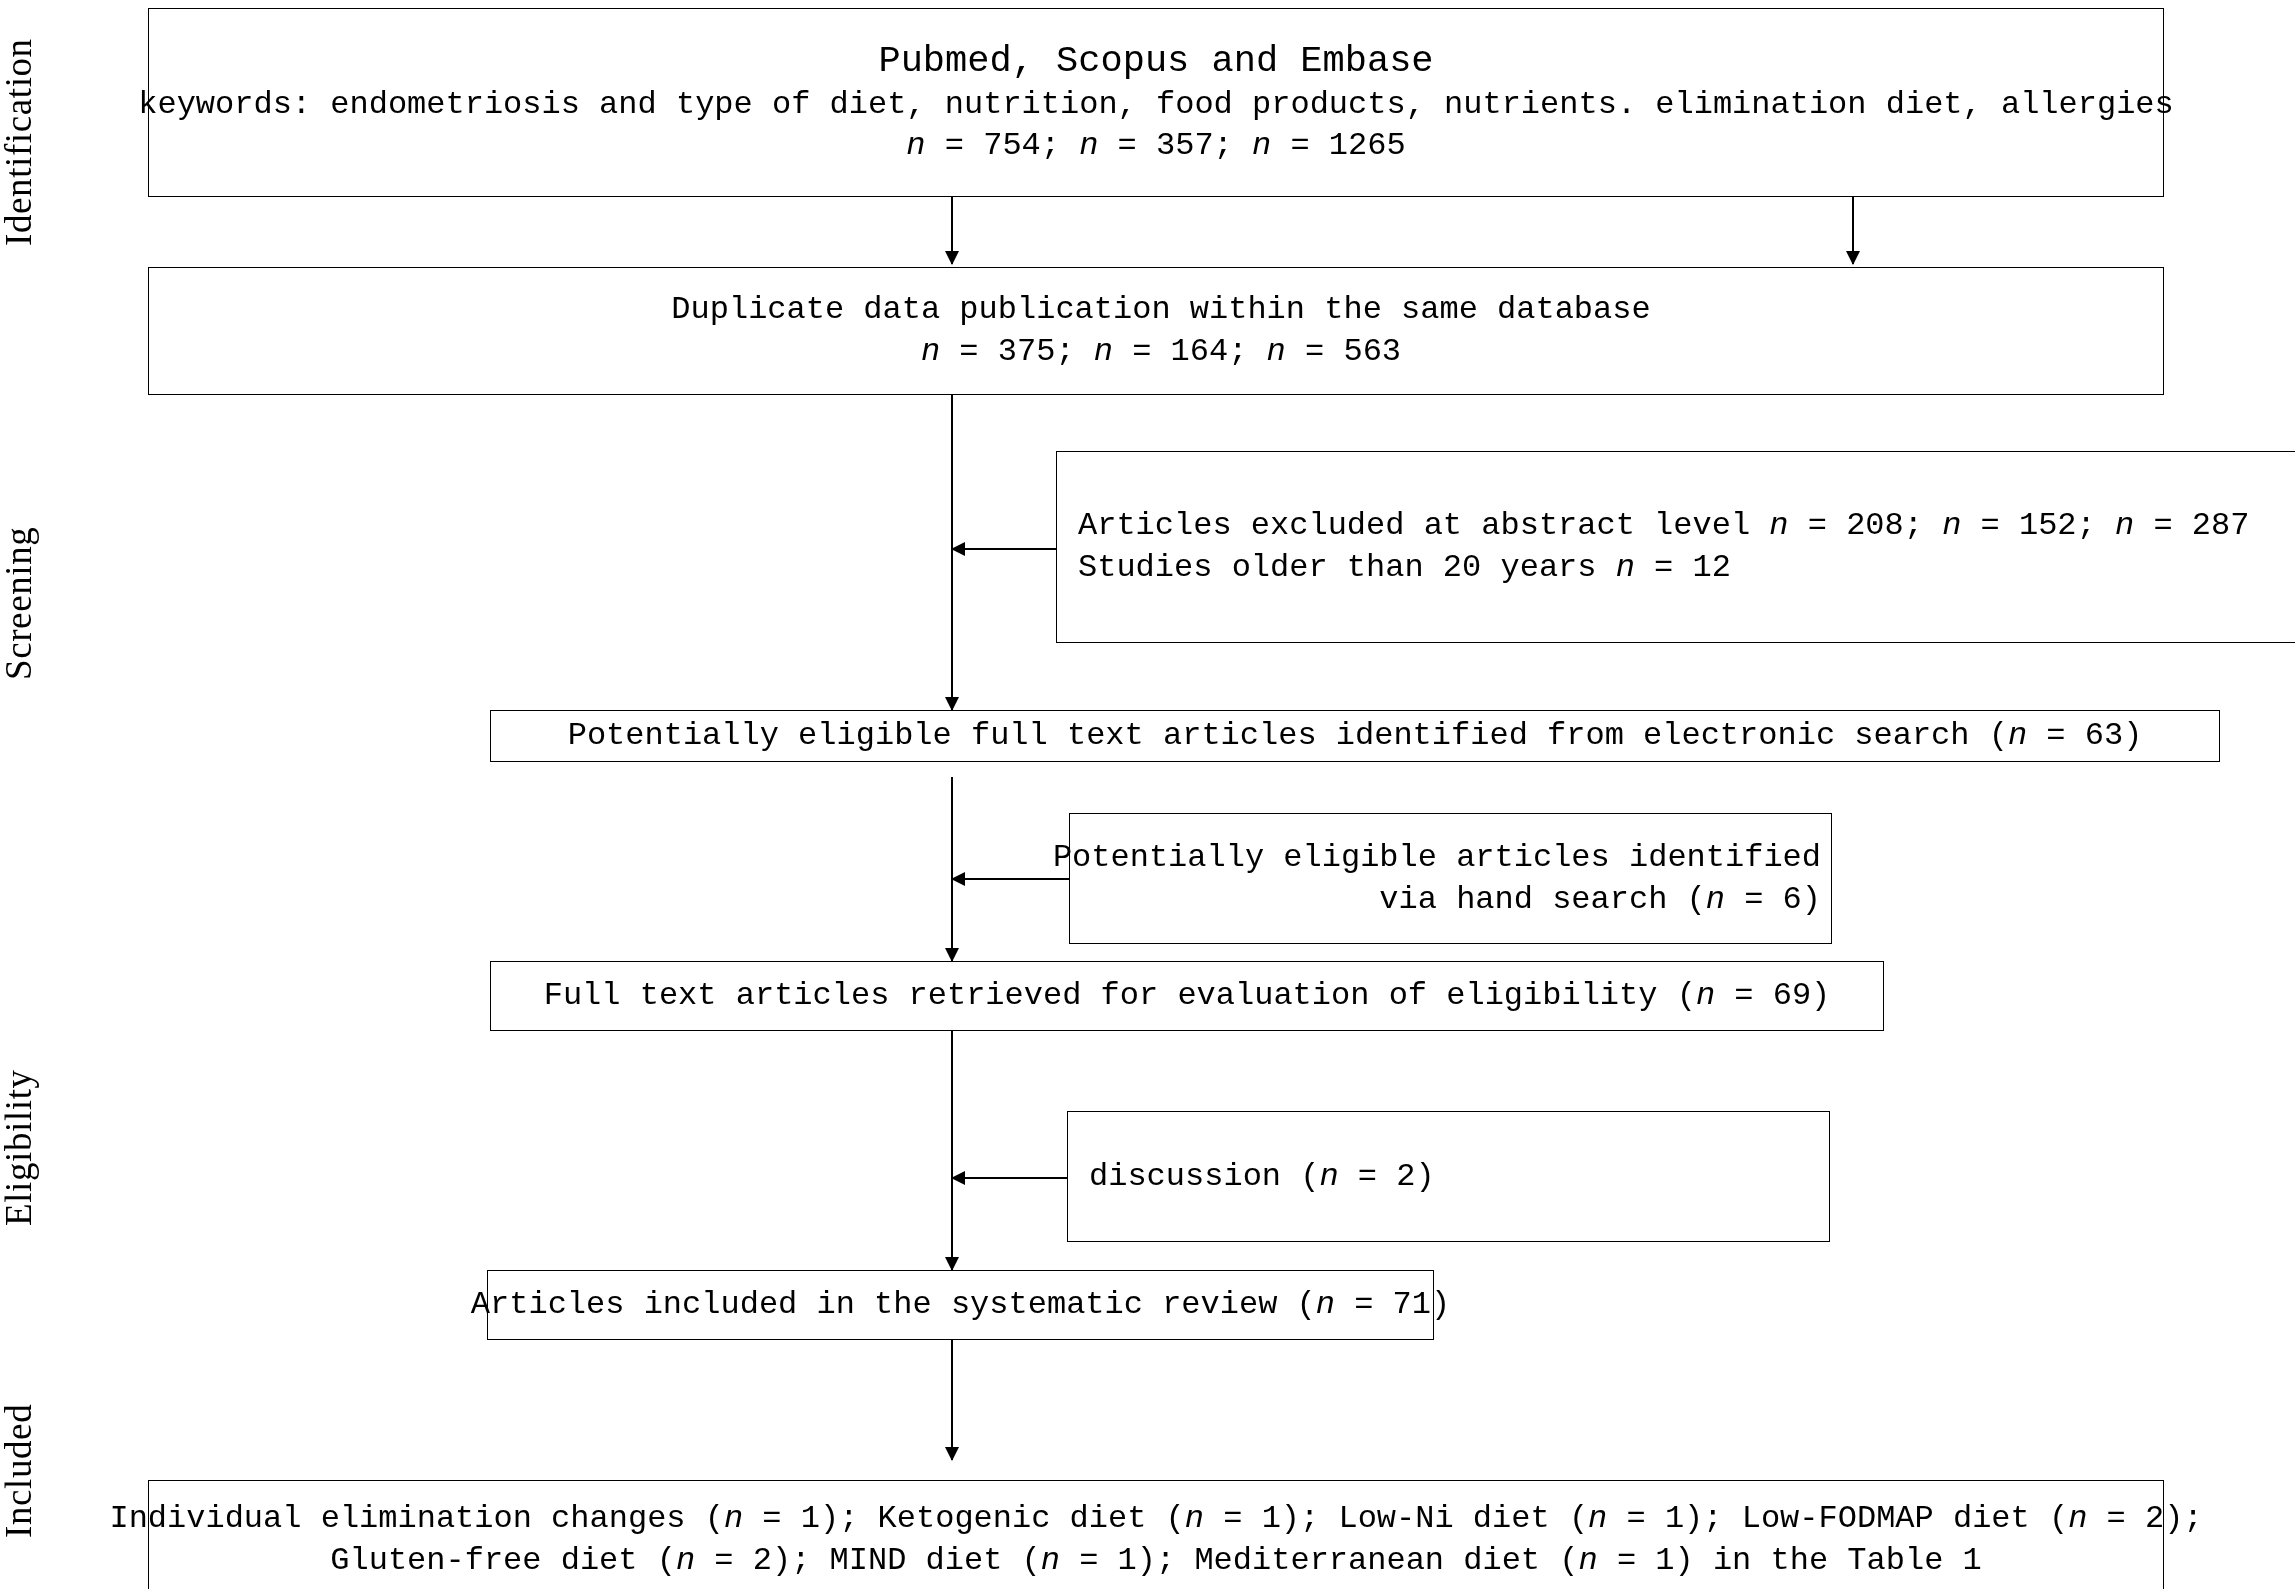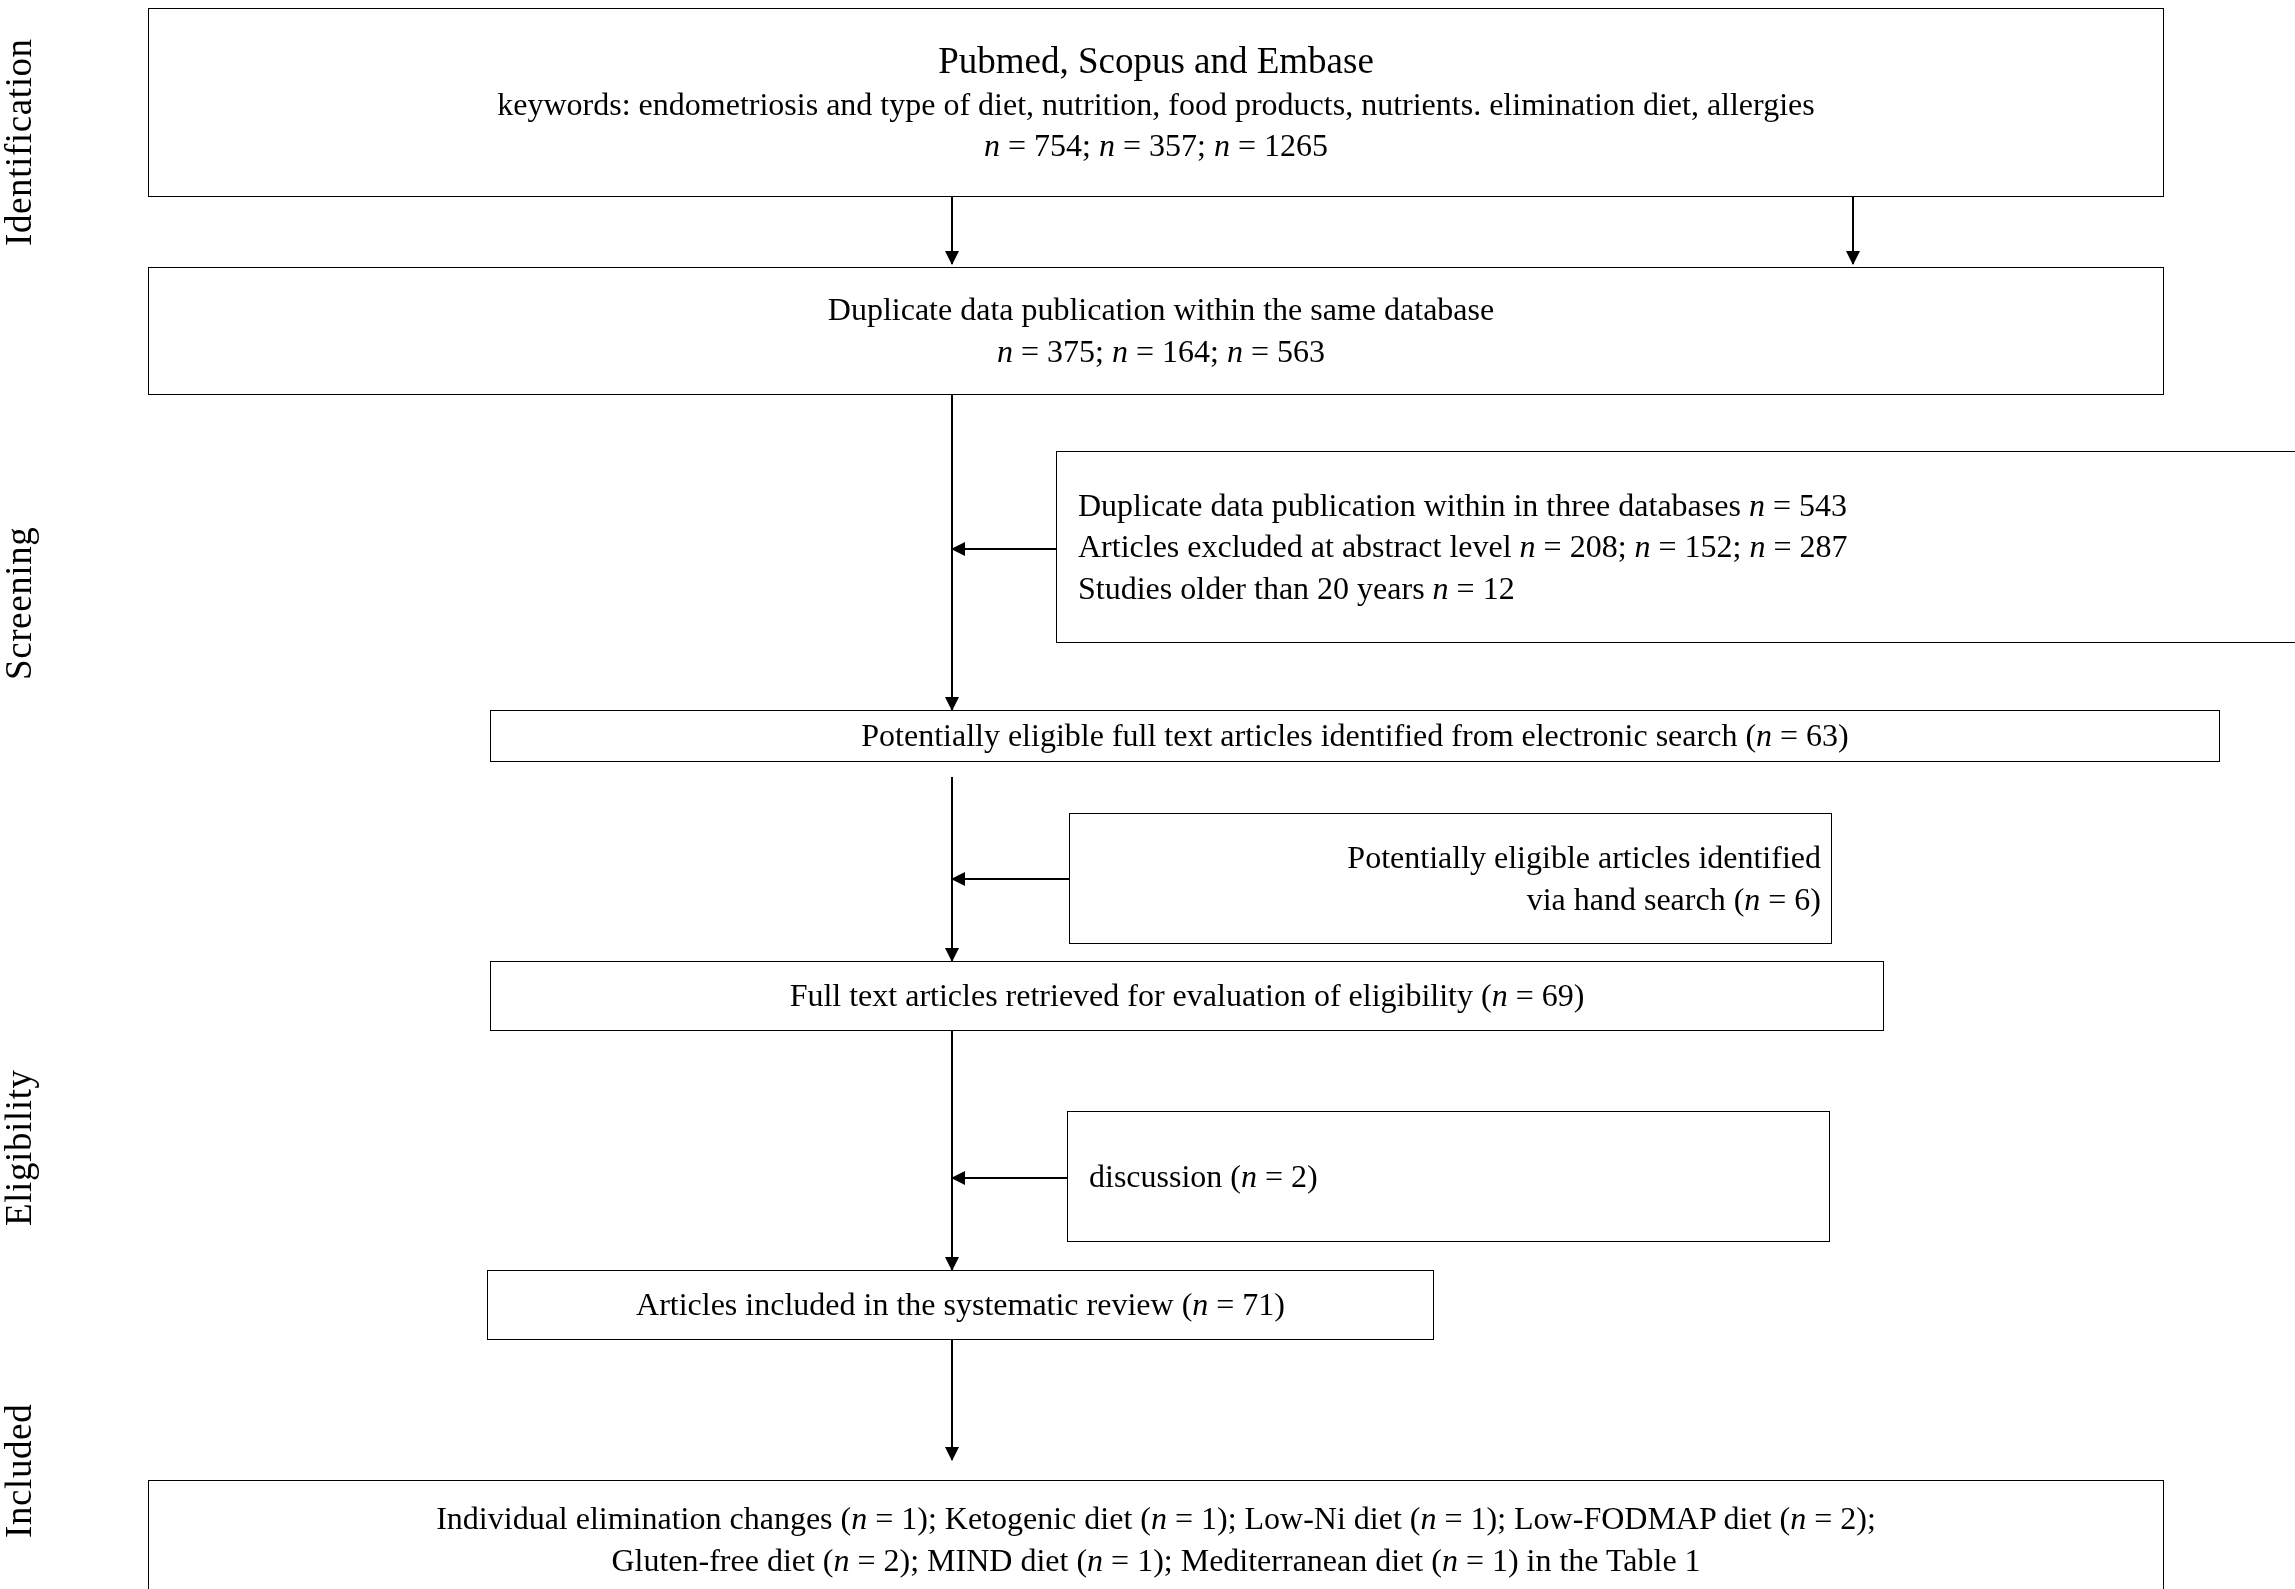--- a/index.html
+++ b/index.html
@@ -49,21 +49,21 @@
     font-size: 32px;
     line-height: 1.30;
     text-align: center;
     padding: 5.6px 10px;
   }
   .box.left-align {
     align-items: flex-start;
     text-align: left;
     padding-left: 21px;
   }
-  .box .line { white-space: nowrap; }
+  .box .line { white-space: nowrap; font-family: Liberation Mono, monospace; }
   .box .title {
     font-size: 37px;
     line-height: 1.25;
   }
   em.n {
     font-style: italic;
   }
 
   
   .v-arrow {
@@ -119,21 +119,20 @@
   <div class="v-arrow" style="left:1852px; top:197px; height:67px;"></div>
 
   <div class="box" style="left:148px; top:267px; width:2016px; height:128px;padding-left:20px;">
     <div class="line">Duplicate data publication within the same database</div>
     <div class="line"><em class="n">n</em> = 375; <em class="n">n</em> = 164; <em class="n">n</em> = 563</div>
   </div>
 
   <div class="v-arrow" style="left:951px; top:395px; height:315px;"></div>
 
   <div class="box left-align" style="left:1056px; top:451px; width:1242px; height:192px;">
-    <div class="line">Duplicate data publication within in three databases  <em class="n">n</em> = 543</div>
     <div class="line">Articles excluded at abstract level <em class="n">n</em> = 208; <em class="n">n</em> = 152; <em class="n">n</em> = 287</div>
     <div class="line">Studies older than 20 years <em class="n">n</em> = 12</div>
   </div>
 
   <div class="h-arrow-left" style="left:952px; top:548px; width:105px;"></div>
 
   <div class="box" style="left:490px; top:710px; width:1730px; height:52px;">
     <div class="line">Potentially eligible full text articles identified from electronic search (<em class="n">n</em> = 63)</div>
   </div>
 

